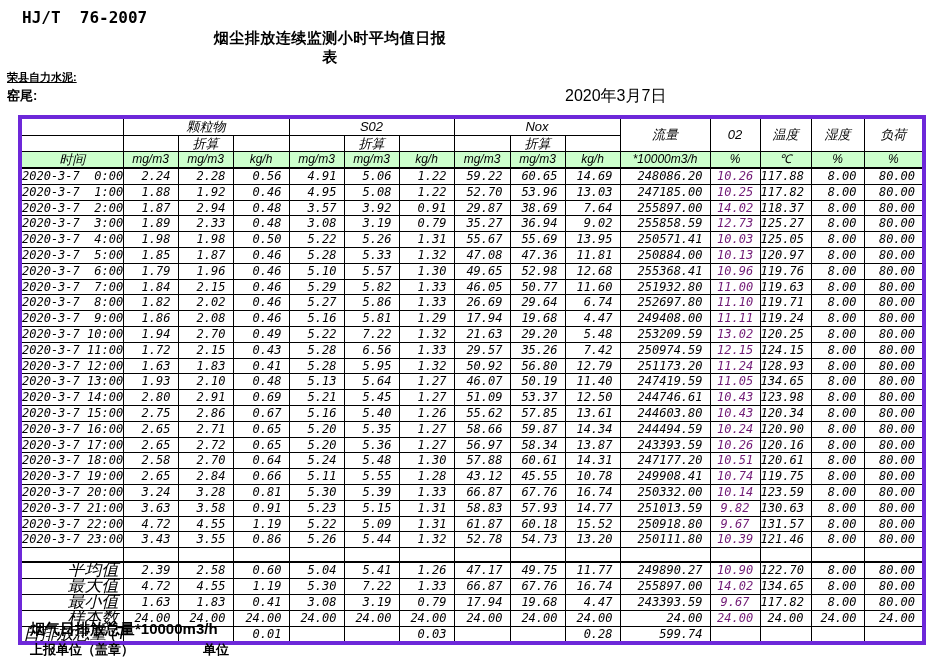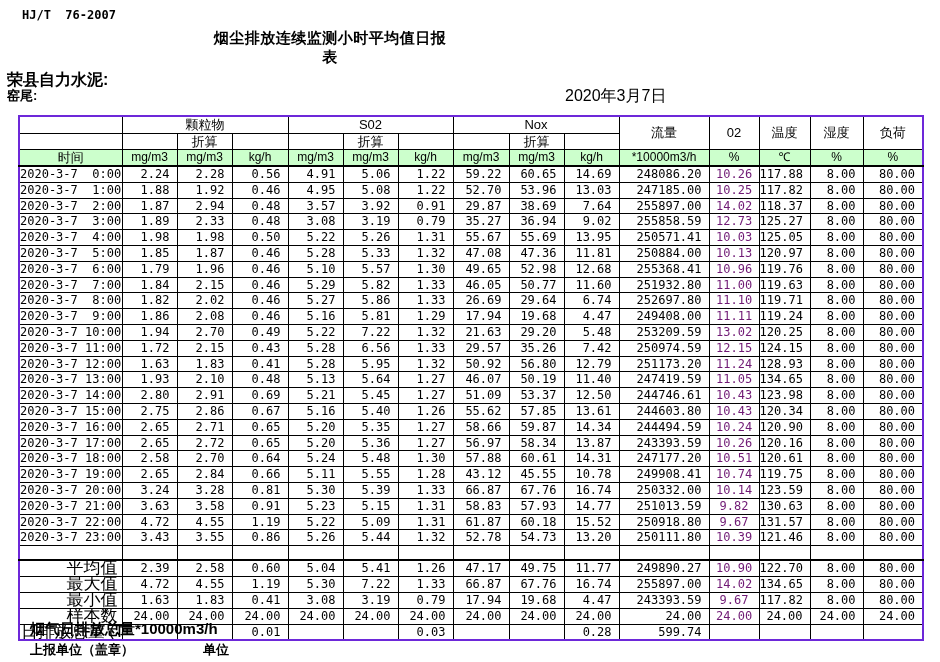--- a/index.html
+++ b/index.html
@@ -1,29 +1,29 @@
 <!DOCTYPE html>
 <html><head>
 <meta charset="utf-8">
 <style>
   * { margin:0; padding:0; box-sizing:border-box; }
   html,body { width:940px; height:662px; background:#ffffff; color:#000;
     font-family:"Liberation Sans", sans-serif; position:relative; overflow:hidden; }
   .abs { position:absolute; }
   #doc-code { left:22px; top:8px; font-family:"DejaVu Sans Mono", monospace;
-    font-weight:bold; font-size:12px; white-space:pre; }
+    font-weight:bold; font-size:16px; white-space:pre; }
   #report-title { left:207px; top:29px; width:246px; text-align:center;
     font-weight:bold; font-size:15px; letter-spacing:0.5px; }
-  #company-name { left:7px; top:70px; font-weight:bold; font-size:16px; }
+  #company-name { left:7px; top:70px; font-weight:bold; font-size:11px;text-decoration:underline; }
   #site-label { left:7px; top:87px; font-weight:bold; font-size:13px; }
   #report-date { left:565px; top:86px; font-size:16px; }
 
   #table-wrap { left:18px; top:115px; }
   table { border-collapse:collapse; table-layout:fixed; width:904px;
-    border:2px solid #6d28d9; }
+    border:4px solid #6d28d9;font-style:italic; }
   td { border:1px solid #000; height:14.8px; line-height:14.8px; font-size:12px;
     overflow:hidden; white-space:pre; padding:0; }
   thead td { text-align:center; font-size:13px; height:15px; line-height:15px; }
   thead tr.h1 td { height:16px; line-height:16px; }
   tr.units td { background:#ccffcc; border-bottom:2px solid #000;
     height:15px; line-height:15px; font-size:12px; text-align:center; }
   tr.units td.timehead { font-size:13px;margin-left:28px; }
   td.time { text-align:right; padding-right:4px;
     font-family:"DejaVu Sans Mono", monospace;margin-left:12px; }
   td.num { text-align:right; padding-right:7px;

